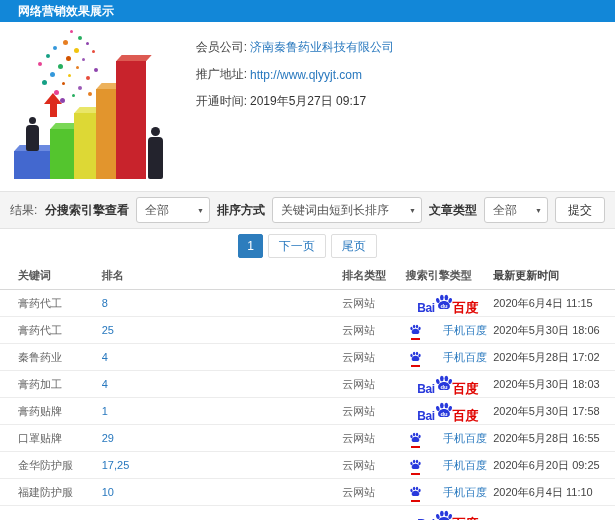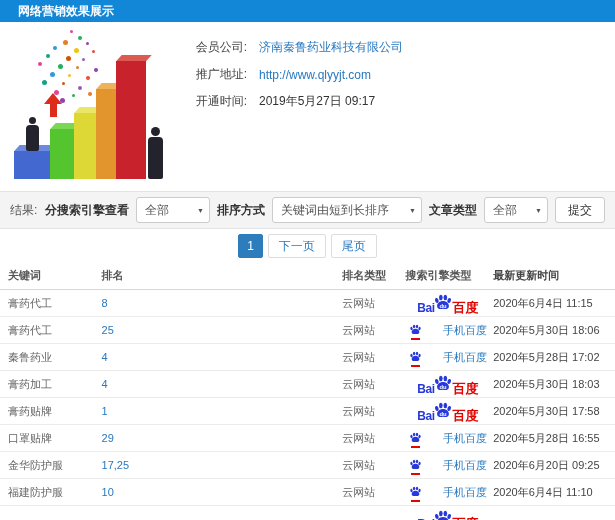--- a/index.html
+++ b/index.html
@@ -37,21 +37,21 @@
   .man2 .man-body{width:15px;height:42px;}
   .up-arrow{position:absolute;left:36px;bottom:66px;width:18px;}
   .arrow-head{width:0;height:0;border-left:9px solid transparent;
     border-right:9px solid transparent;border-bottom:11px solid #dd2b1c;}
   .arrow-stem{width:7px;height:13px;background:#dd2b1c;margin:0 auto;}
   .dot{position:absolute;border-radius:50%;}
   
   .info-list{position:absolute;left:135px;top:12px;}
   .info-row{display:flex;height:27px;align-items:center;font-size:12px;}
   .info-label{width:112px;text-align:right;color:#444;}
-  .info-value{margin-left:12px;color:#333;}
+  .info-value{margin-left:3px;color:#333;}
   .a-link{color:var(--link);text-decoration:none;cursor:pointer;}
   .red-num{color:var(--highlight_red);}
   
   .filter-bar{height:38px;background:var(--filter_bar_bg);
     border-top:1px solid #e3e3e3;border-bottom:1px solid #e3e3e3;
     display:flex;align-items:center;font-size:12px;padding:0 10px;}
   .filter-right{margin-left:auto;display:flex;align-items:center;gap:7px;}
   .filter-label{font-weight:bold;color:#333;white-space:nowrap;}
   .select{position:relative;height:26px;line-height:24px;background:#fff;
     border:1px solid #ccc;border-radius:3px;color:#555;padding:0 16px 0 8px;
@@ -64,21 +64,21 @@
   
   .pager{height:33px;display:flex;align-items:center;justify-content:center;gap:5px;}
   .page-btn{height:24px;line-height:22px;padding:0 10px;font-size:12px;border-radius:2px;
     border:1px solid #ddd;background:#fff;color:var(--link);cursor:pointer;}
   .page-btn.active{background:var(--page_active_bg);border-color:var(--page_active_bg);
     color:#fff;padding:0 8px;}
   
   .t-row{display:flex;align-items:center;height:27px;border-bottom:1px solid #ececec;
     font-size:11px;color:#666;}
   .t-row.head{height:28px;border-bottom:1px solid #d8d8d8;font-weight:bold;color:#555;}
-  .c1{width:104px;padding-left:8px;}
+  .c1{width:104px;padding-left:18px;}
   .c2{width:247px;}
   .c3{width:62px;}
   .c4{width:93px;display:flex;justify-content:center;align-items:center;}
   .t-row.head .c4{justify-content:flex-start;padding-left:3px;}
   .c5{width:125px;color:#444;}
   .rank-link{color:var(--link);cursor:pointer;}
   .logo-pc{display:inline-flex;align-items:flex-end;line-height:1;}
   .logo-pc .bai{color:var(--baidu_blue);font-weight:bold;font-size:12px;letter-spacing:-.5px;}
   .logo-pc .paw-pc{color:var(--baidu_blue);margin:0 -1px;}
   .logo-pc .du-cn{color:var(--baidu_red);font-weight:bold;font-size:13px;}

